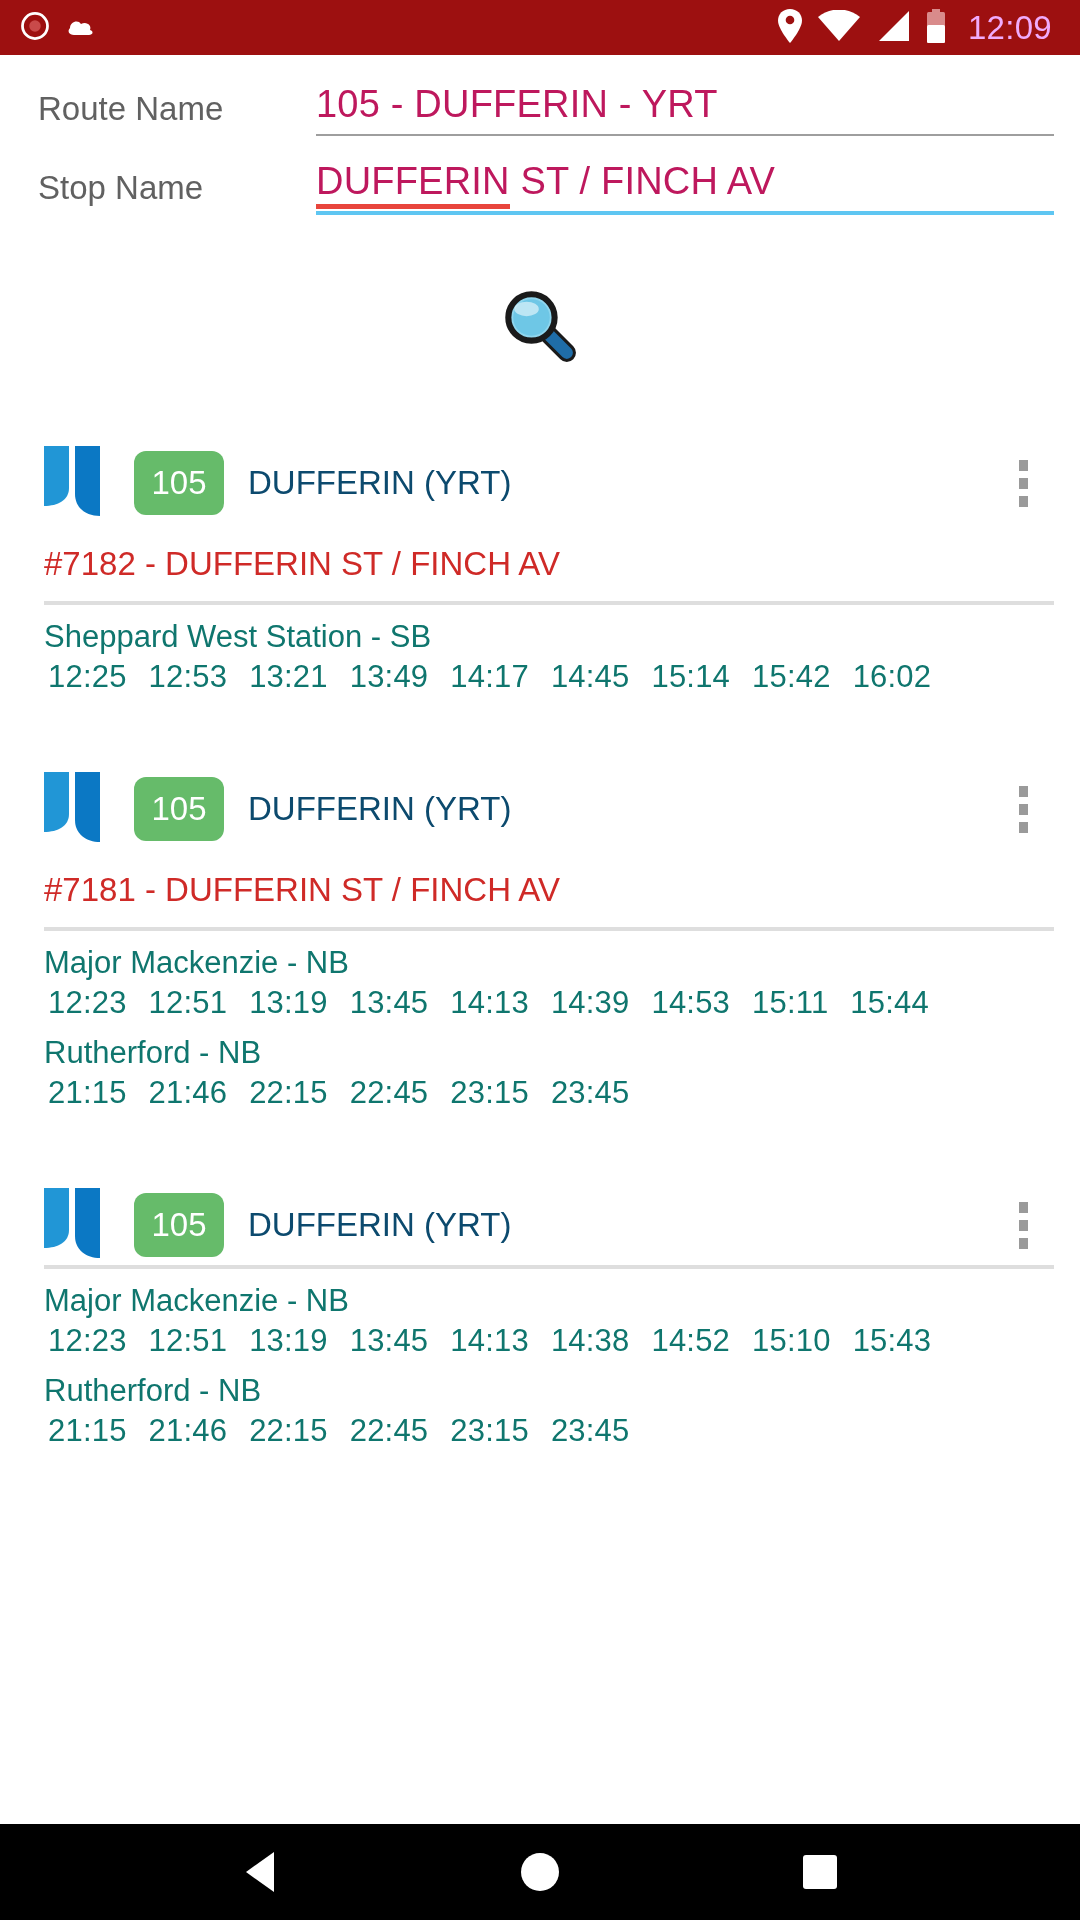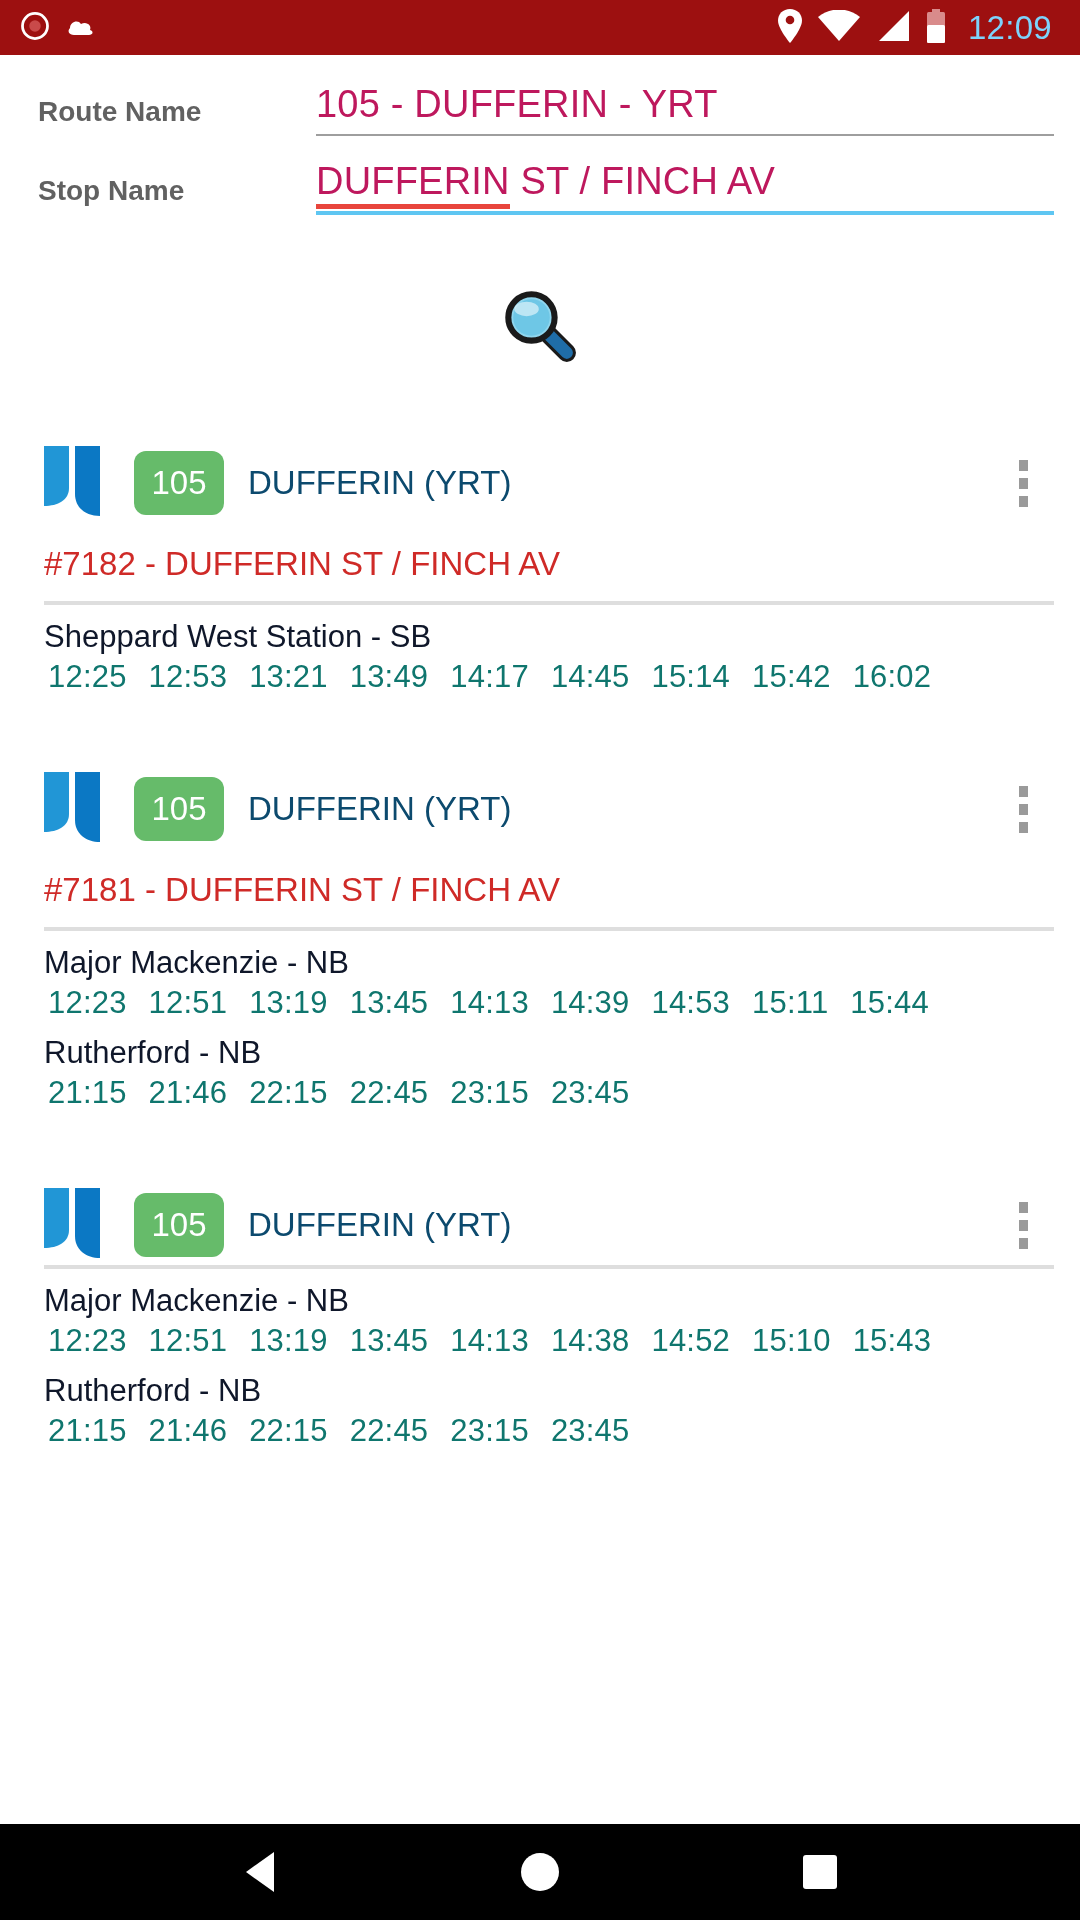--- a/index.html
+++ b/index.html
@@ -32,21 +32,21 @@
   }
   .status-left { display: flex; align-items: center; gap: 16px; }
   .status-right {
     margin-left: auto;
     display: flex;
     align-items: center;
     gap: 16px;
     padding-right: 8px;
   }
   .status-clock {
-    color: #7dd3fc;
+    color: #f0abfc;
     font-size: 33px;
     font-weight: 400;
     letter-spacing: 0.3px;
     margin-left: 6px;
   }
   .sb-icon { display: block; }
 
   
   .content {
     flex: 1 1 auto;
@@ -59,22 +59,22 @@
   .form {
     padding: 28px 26px 0 38px;
   }
   .field-row {
     display: flex;
     align-items: flex-end;
     margin-bottom: 18px;
   }
   .field-label {
     color: #616161;
-    font-size: 28px;
-    font-weight: 700;
+    font-size: 33px;
+    font-weight: 400;
     width: 278px;
     flex: 0 0 278px;
     padding-bottom: 14px;
   }
   .field-box {
     flex: 1 1 auto;
     position: relative;
     padding-bottom: 6px;
   }
   .field-value {
@@ -164,21 +164,21 @@
     font-size: 33px;
     margin-top: 22px;
     margin-bottom: 18px;
     white-space: nowrap;
   }
 
   .divider { height: 4px; background: #dedede; width: 100%; }
 
   .dest-block { margin-top: 14px; }
   .dest-name {
-    color: #0f172a;
+    color: #0f766e;
     font-size: 31px;
     margin-bottom: 4px;
   }
   .dest-times {
     color: #0f766e;
     font-size: 31px;
     letter-spacing: 0.2px;
     white-space: nowrap;
     display: flex;
     gap: 22px;

